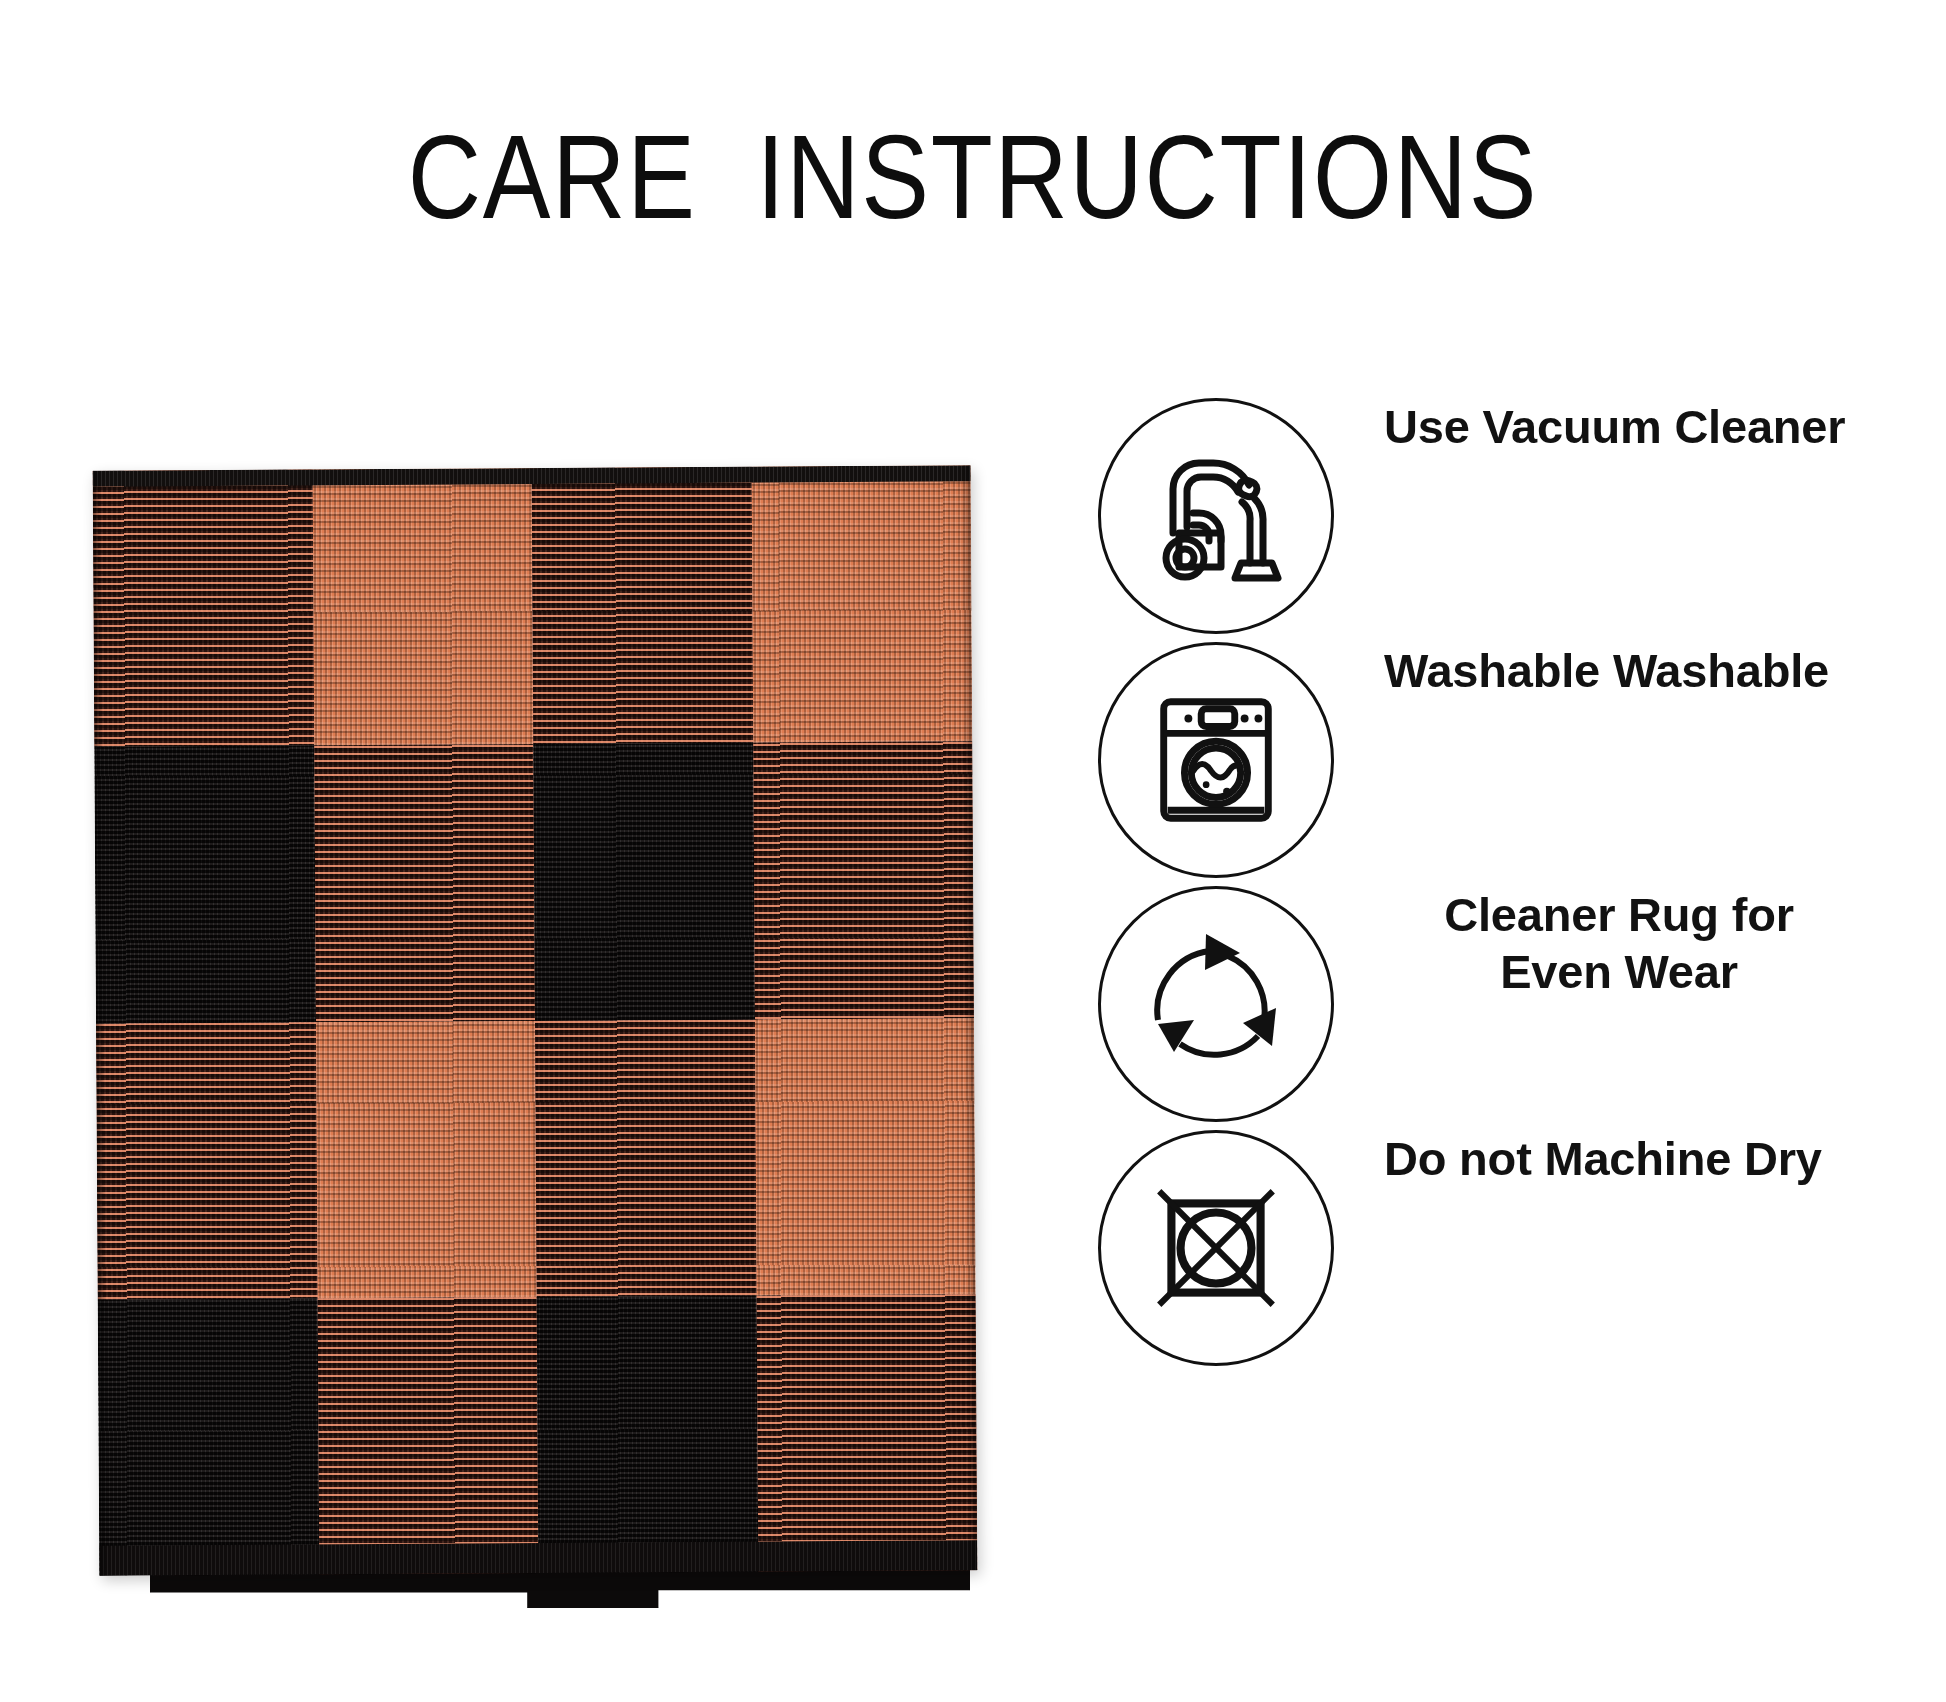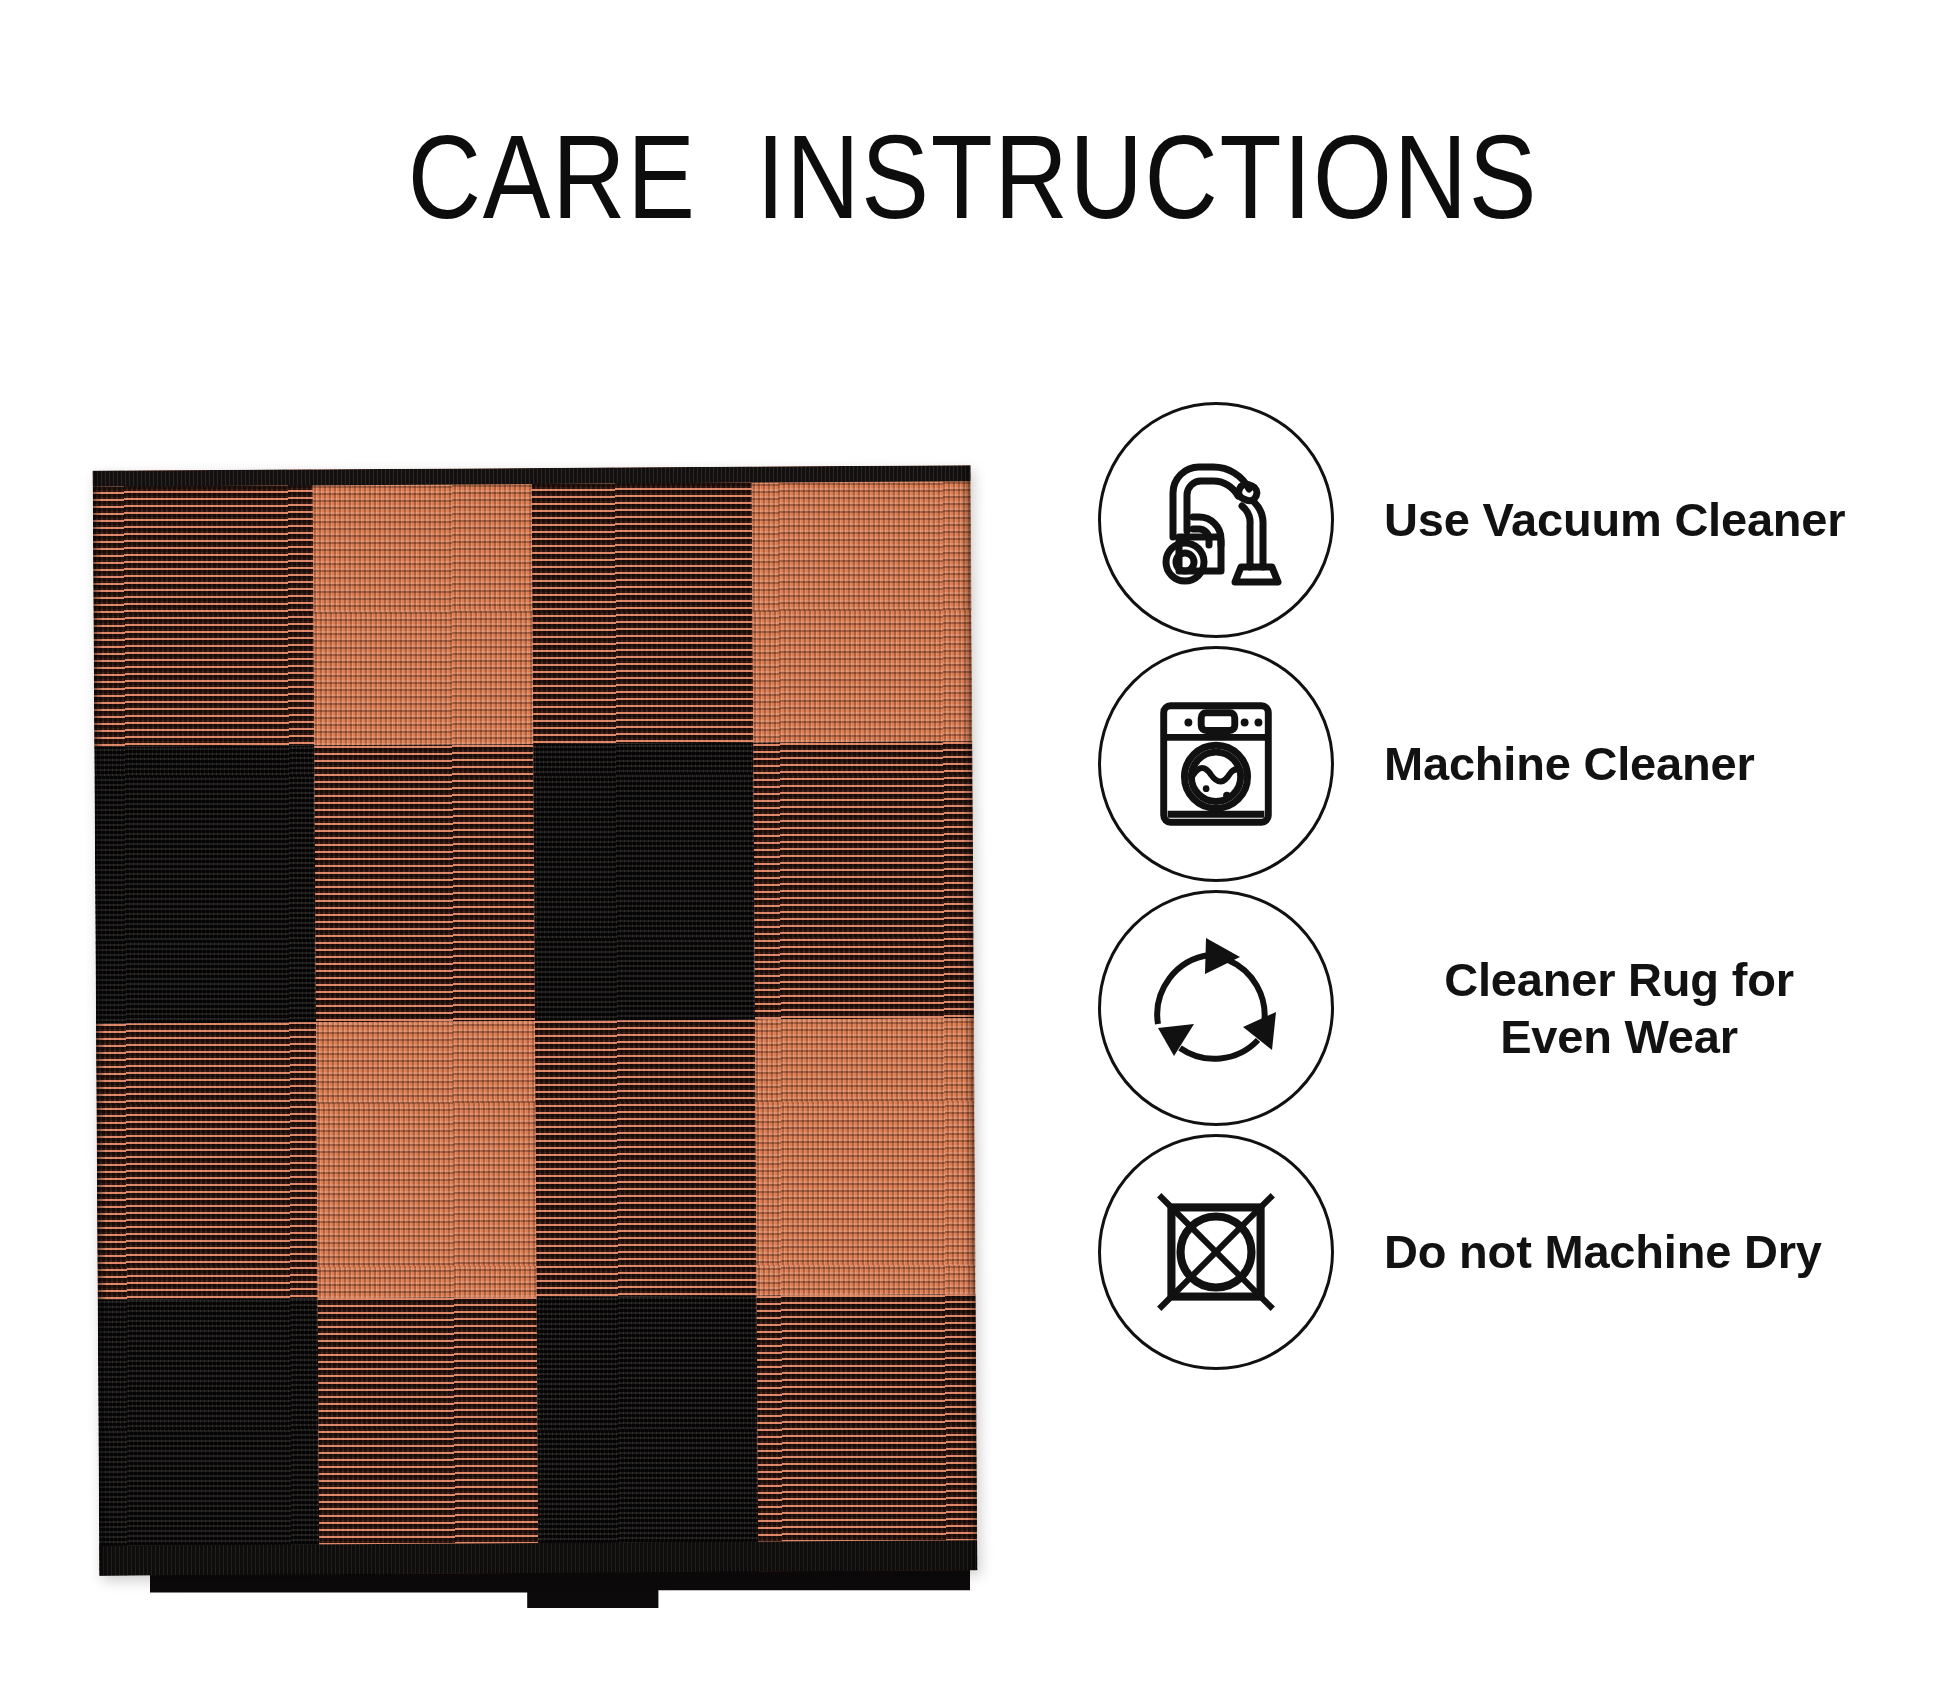--- a/index.html
+++ b/index.html
@@ -147,21 +147,20 @@
   }
 
   
   #care-list{
     position:absolute;
     left:1098px;top:398px;
     width:820px;
   }
   .care-row{
     display:flex;
-    align-items:center;
     height:244px;
   }
   .icon-badge{
     flex:0 0 auto;
     width:236px;height:236px;
     border:3px solid #111;
     border-radius:50%;
     display:flex;align-items:center;justify-content:center;
     box-sizing:border-box;
   }
@@ -260,21 +259,21 @@
 
         <circle cx="75" cy="88" r="32"></circle>
         <circle cx="75" cy="88" r="25"></circle>
 
         <path d="M52 86 q9 -14 18 0 q10 14 19 -1 q5 -7 11 -3" stroke-width="6" stroke-linecap="round"></path>
 
         <circle cx="65" cy="100" r="3.4" fill="#111" stroke="none"></circle>
         <circle cx="86" cy="107" r="3.8" fill="#111" stroke="none"></circle>
       </svg>
     </div>
-    <div class="care-label">Machine Cleaner</div>
+    <div class="care-label">Washable Washable</div>
   </div>
 
   <div class="care-row">
     <div class="icon-badge">
       <svg width="160" height="160" viewBox="0 0 160 160" fill="none">
         <g stroke="#111" stroke-width="6" fill="none" stroke-linecap="butt">
 
           <path d="M22 96 A60 60 0 0 1 74 27"></path>
 
           <path d="M92 32 A60 60 0 0 1 128 96"></path>

